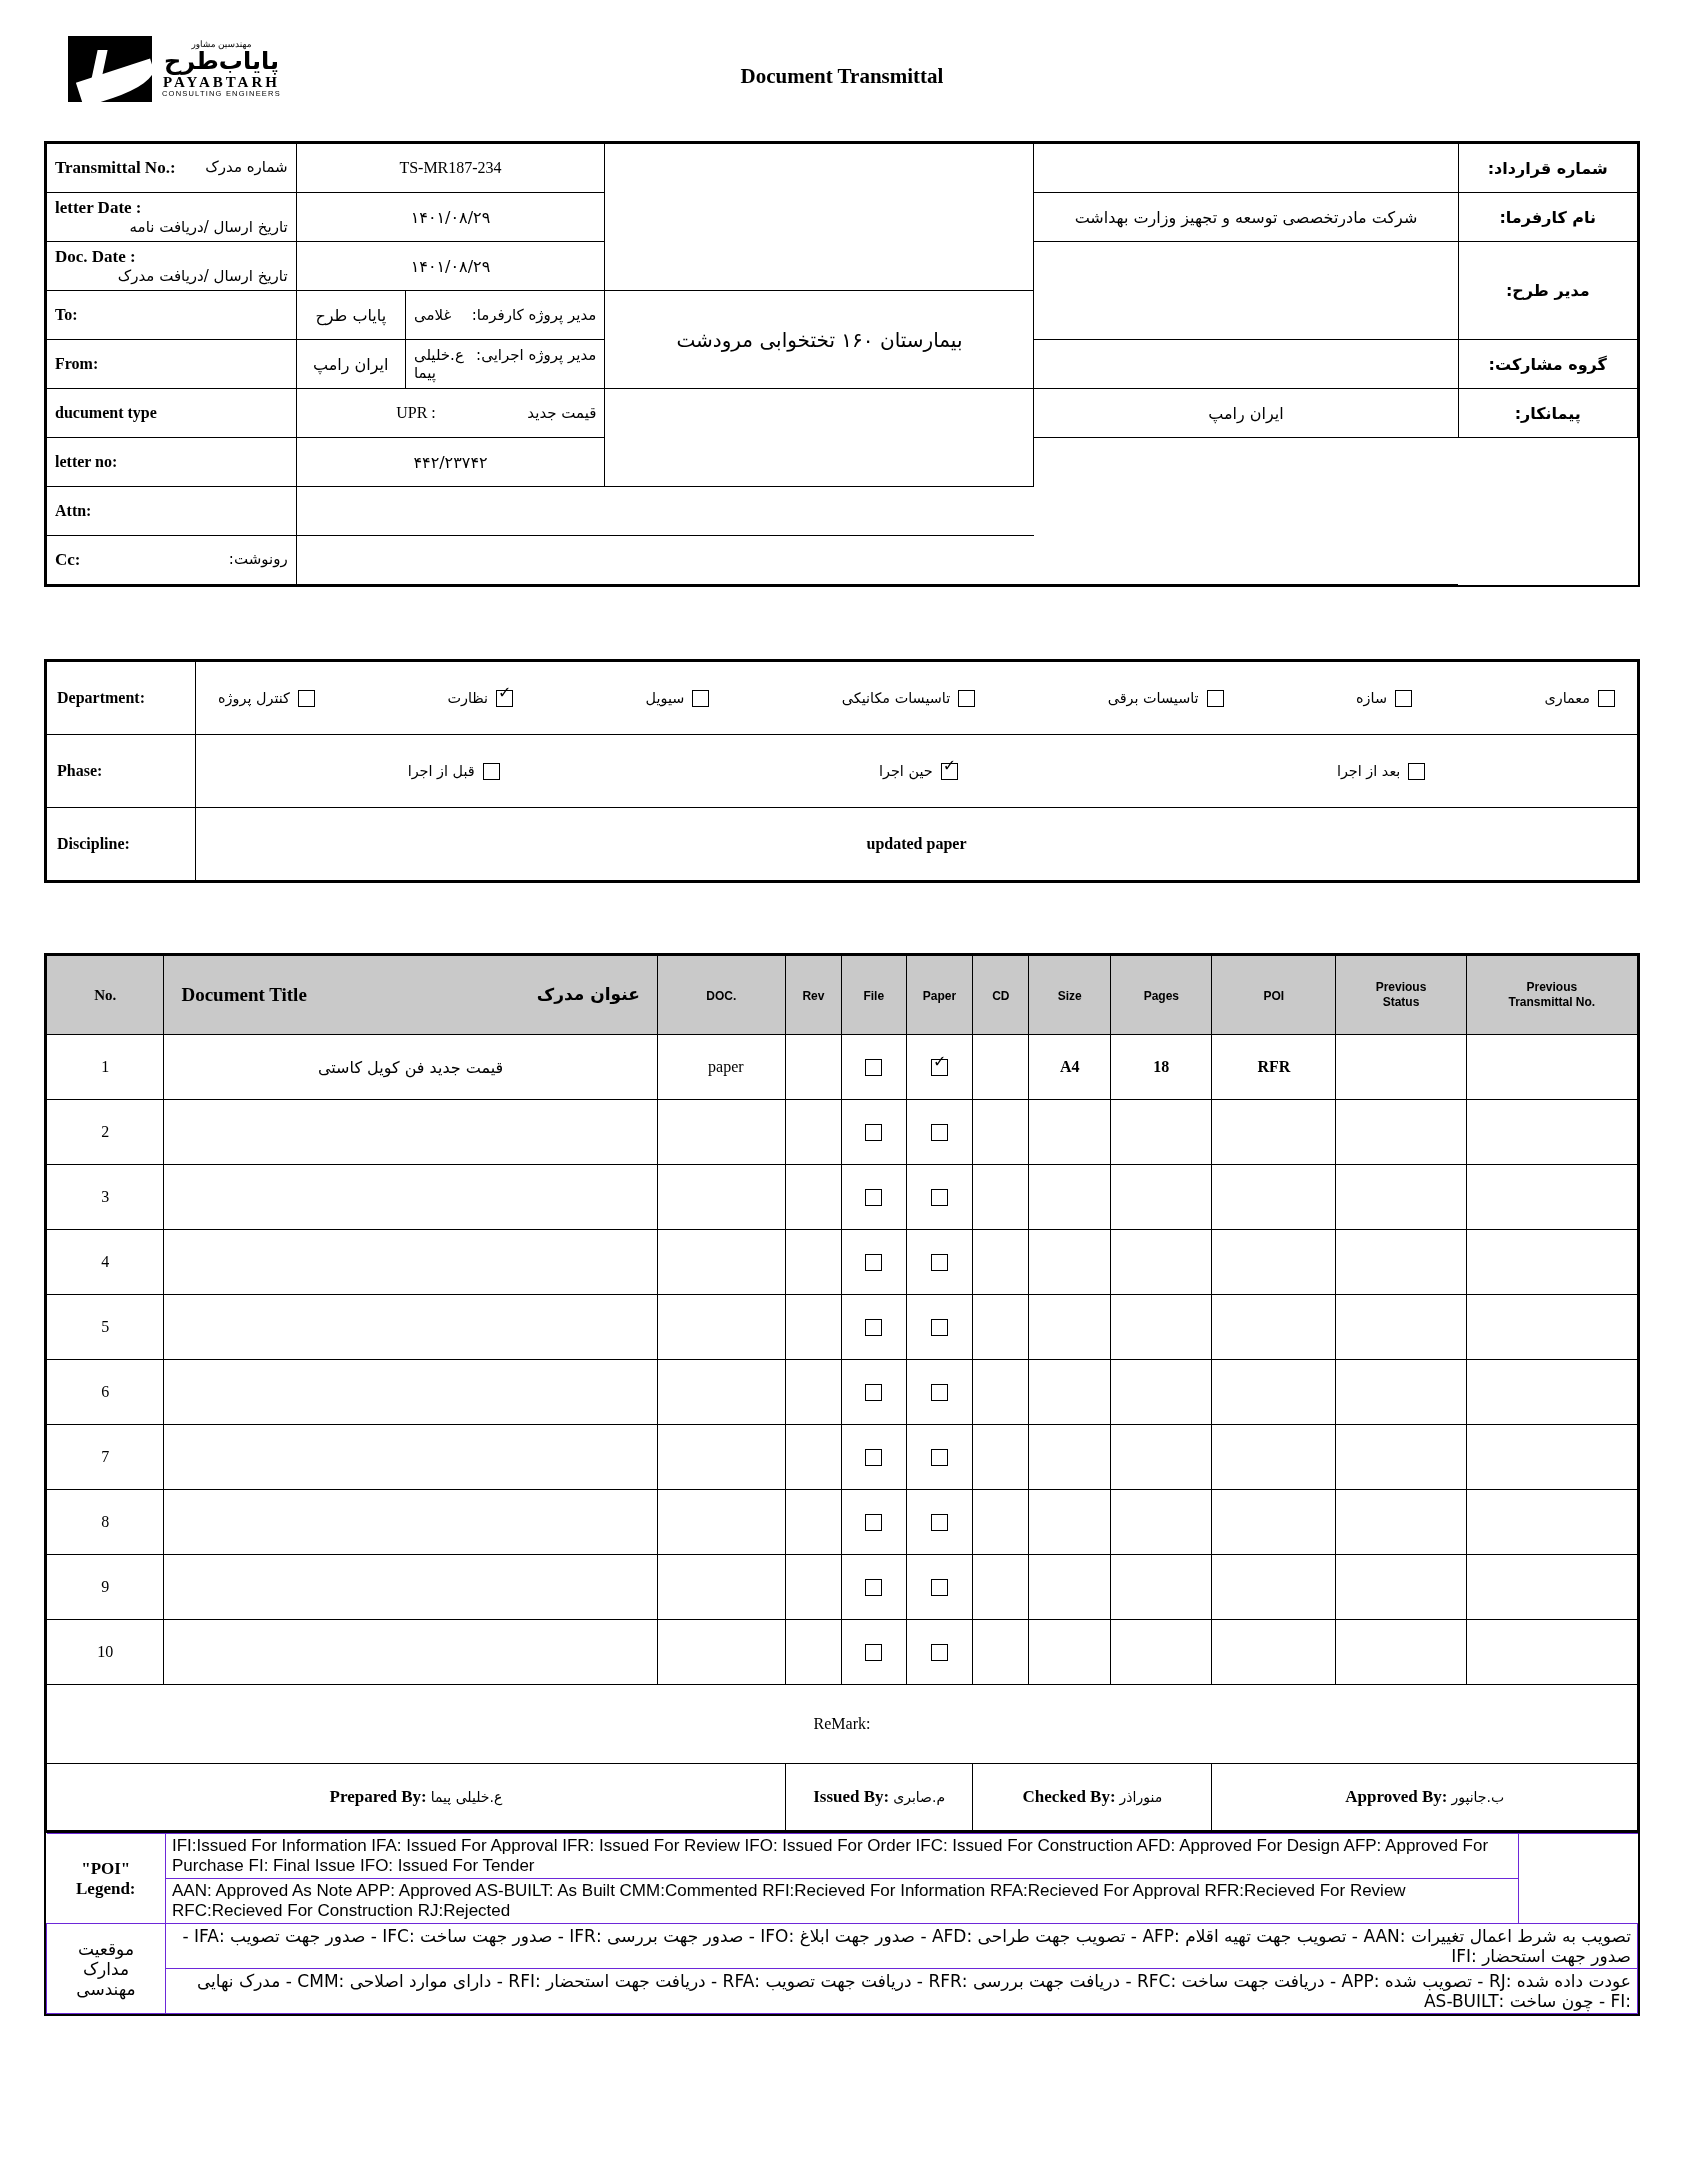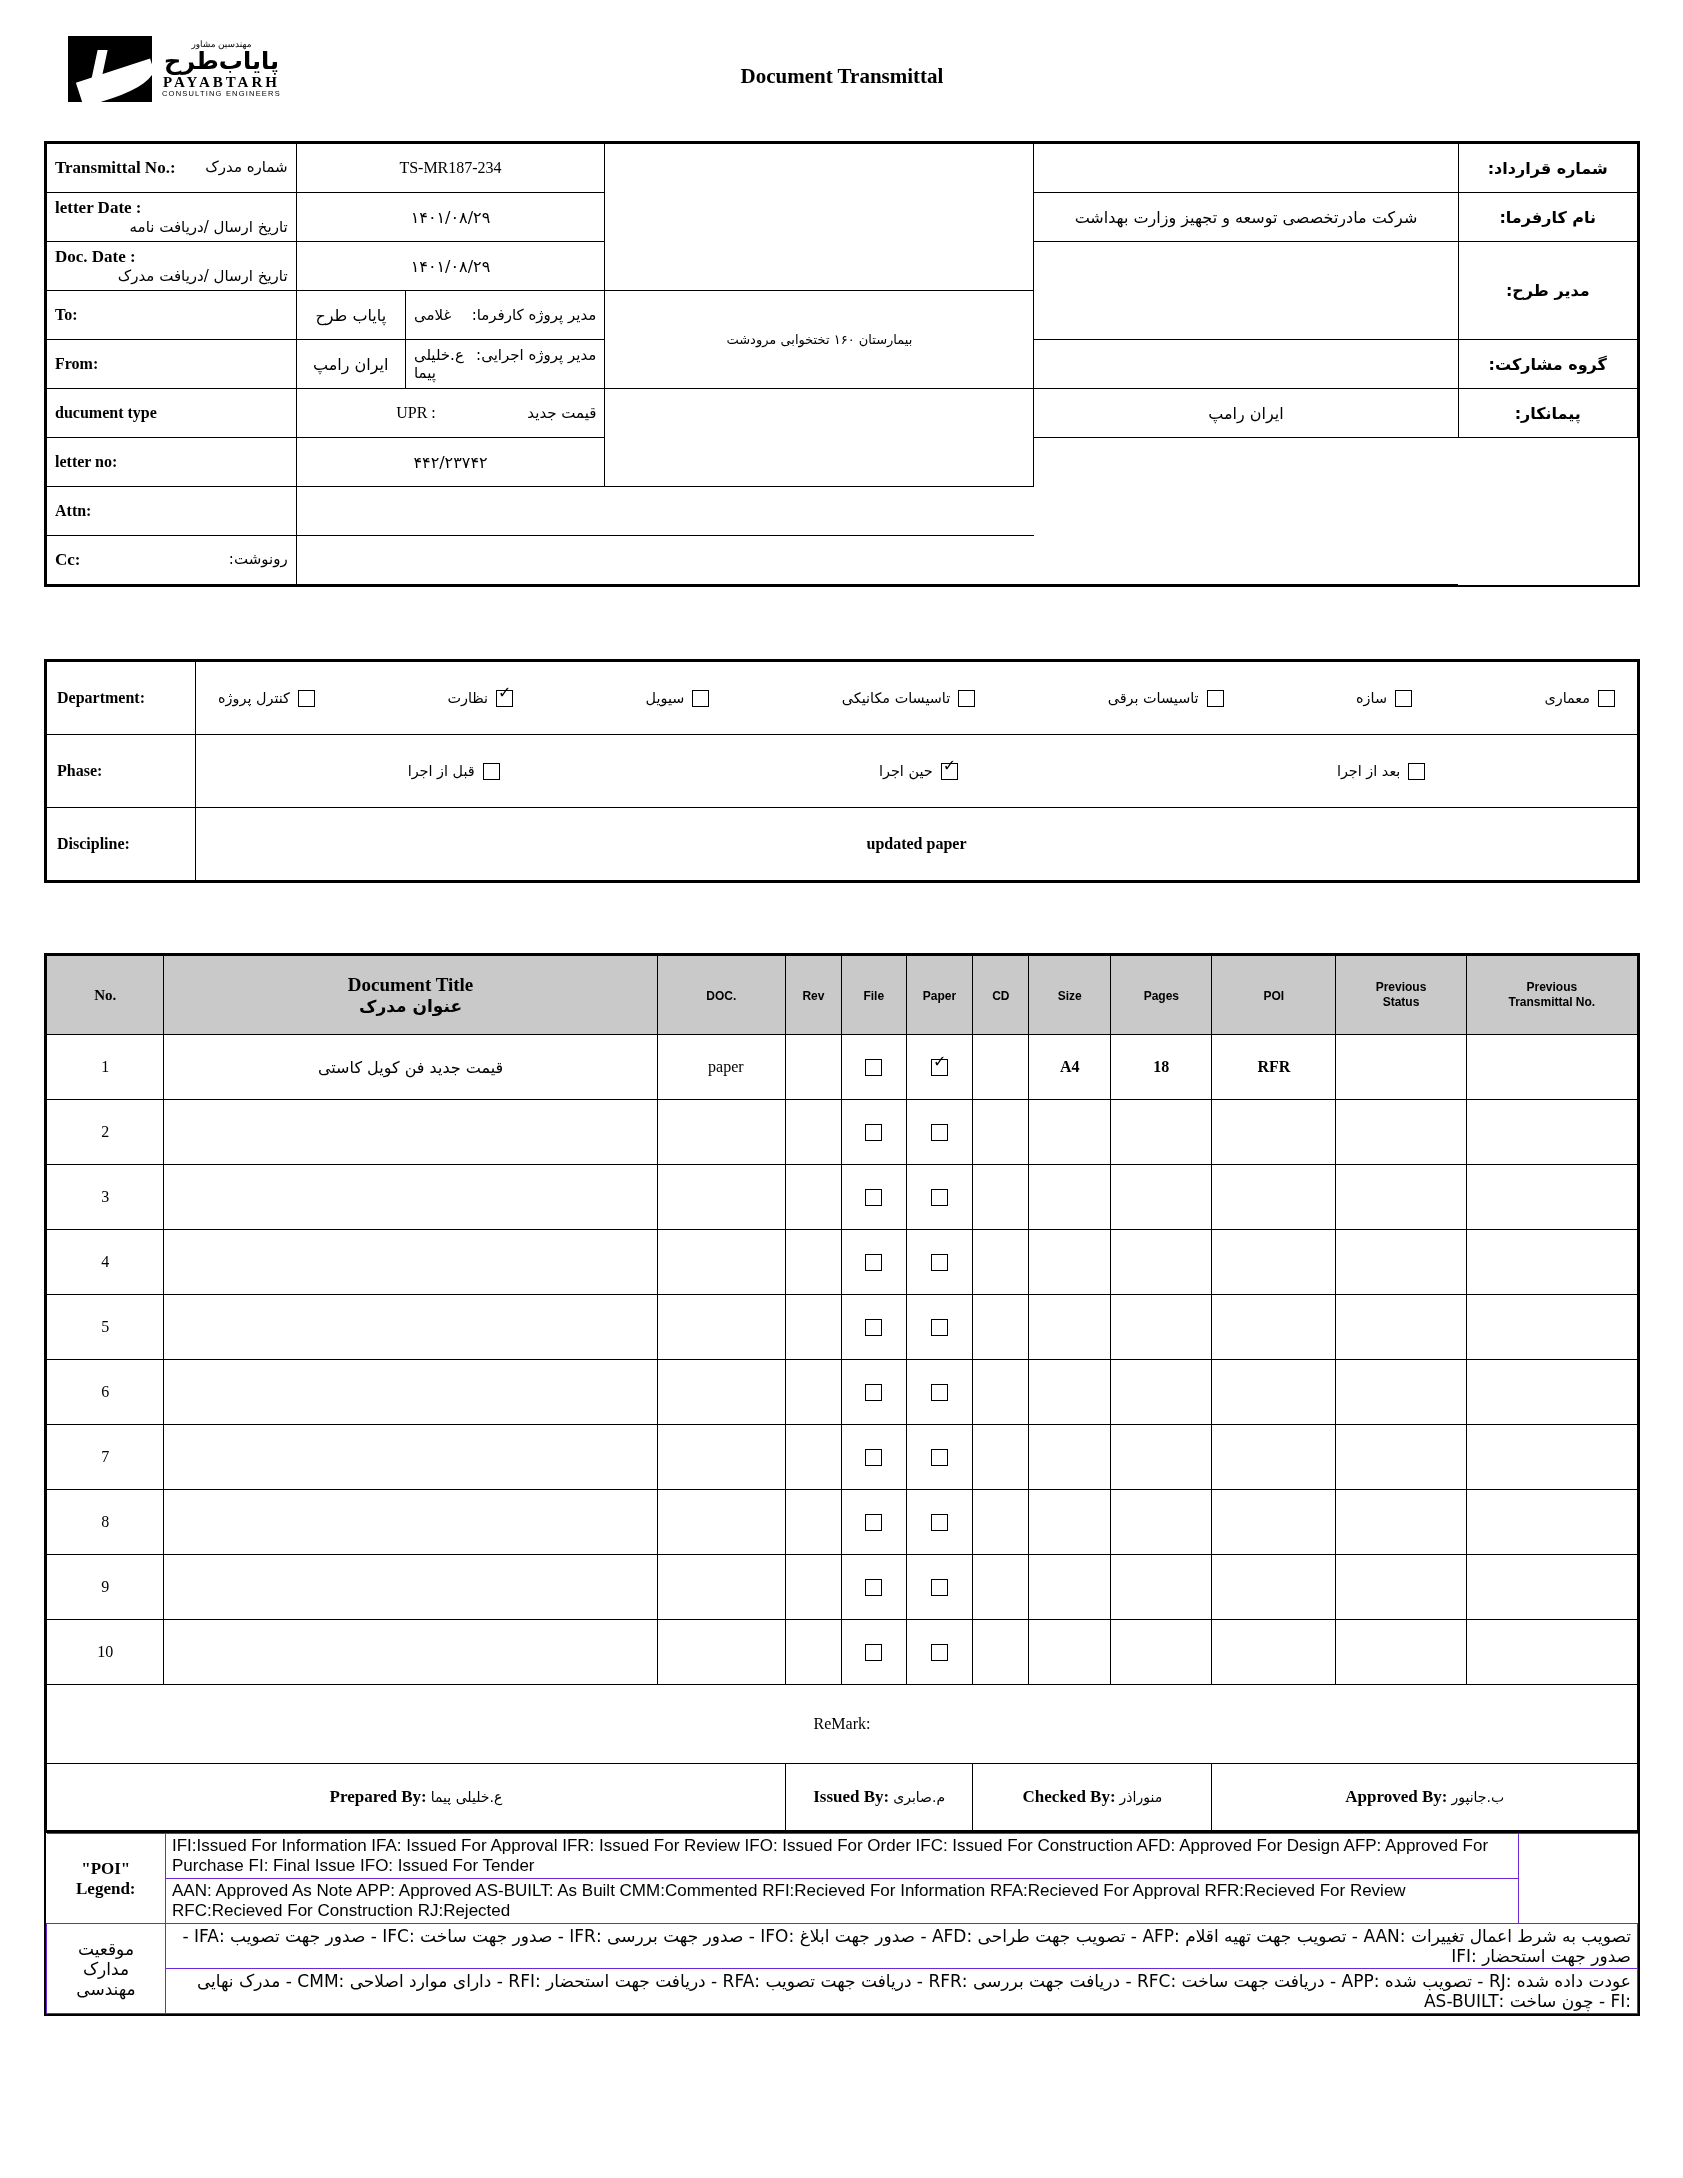--- a/index.html
+++ b/index.html
@@ -209,21 +209,21 @@
           <td rowspan="2" class="fa bold ctr">مدیر طرح:</td>
         </tr>
 
         <tr>
           <td class="lbl">To:</td>
           <td class="fa ctr">پایاب طرح</td>
           <td>
             <span class="fa" style="float:right">مدیر پروژه کارفرما:</span>
             <span class="fa">غلامی</span>
           </td>
-          <td rowspan="2" class="fa ctr" style="font-size:13px">بیمارستان ۱۶۰ تختخوابی مرودشت</td>
+          <td rowspan="2" class="fa ctr" style="font-size:20px">بیمارستان ۱۶۰ تختخوابی مرودشت</td>
         </tr>
 
         <tr>
           <td class="lbl">From:</td>
           <td class="fa ctr">ایران رامپ</td>
           <td>
             <span class="fa" style="float:right">مدیر پروژه اجرایی:</span>
             <span class="fa">ع.خلیلی پیما</span>
           </td>
           <td></td>
@@ -345,21 +345,21 @@
         <col style="width:76px">
         <col style="width:94px">
         <col style="width:115px">
         <col style="width:121px">
         <col style="width:159px">
       </colgroup>
       <thead>
         <tr>
           <th>No.</th>
           <th>
-            <div style="display:flex;justify-content:space-between;padding:0 14px;flex-direction:column;">
+            <div style="display:flex;justify-content:space-between;padding:0 14px;">
               <span style="font-size:19px">Document Title</span>
               <span class="title-fa" style="font-size:17px;font-weight:bold">عنوان مدرک</span>
             </div>
           </th>
           <th><span class="small">DOC.</span></th>
           <th><span class="small">Rev</span></th>
           <th><span class="small">File</span></th>
           <th><span class="small">Paper</span></th>
           <th><span class="small">CD</span></th>
           <th><span class="small">Size</span></th>

